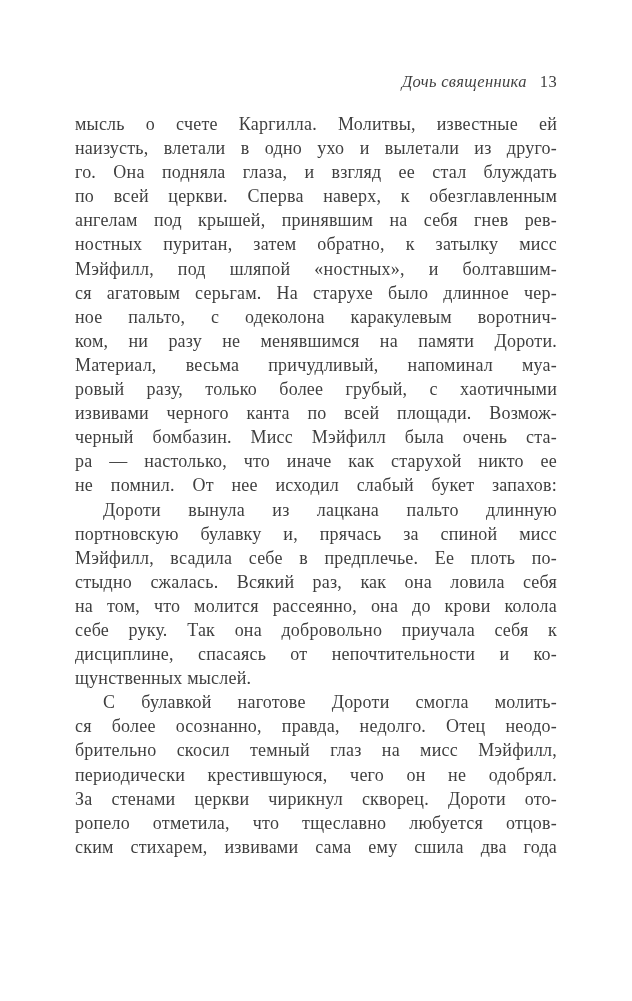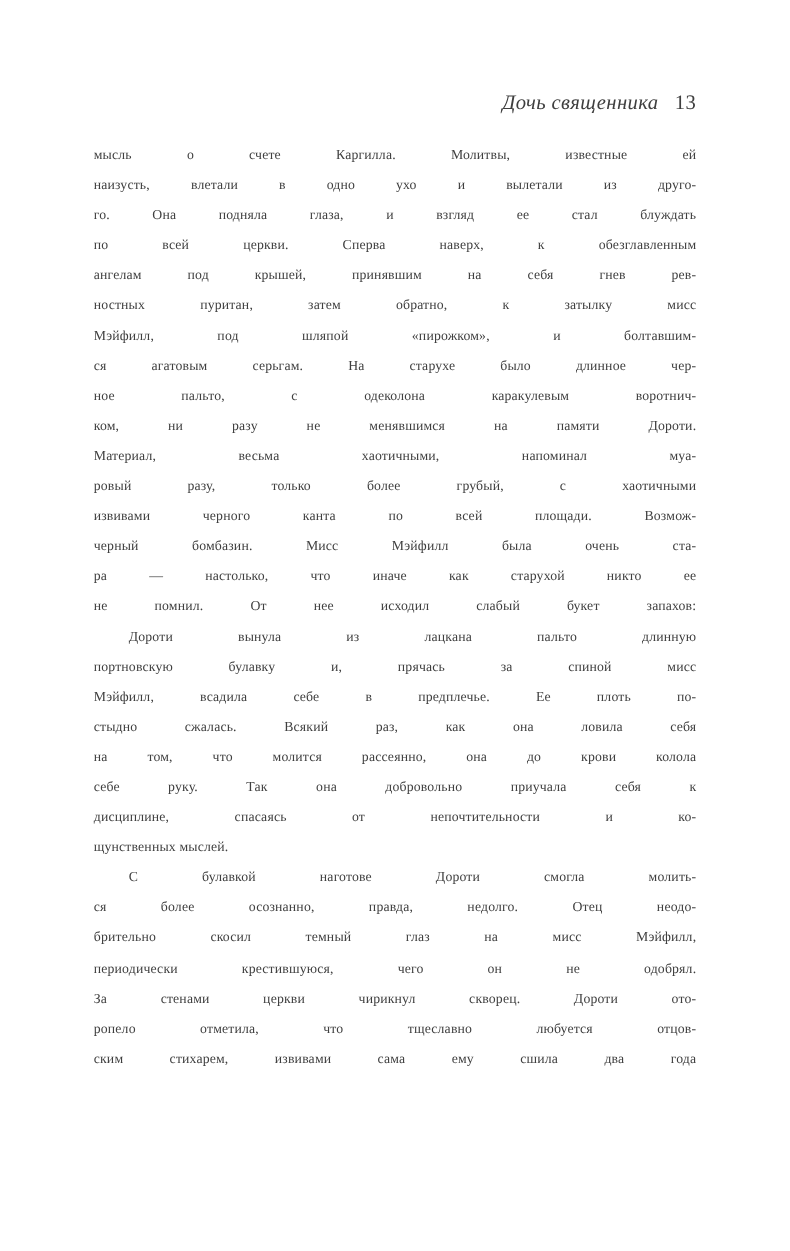--- a/index.html
+++ b/index.html
@@ -34,21 +34,21 @@
   }
   .running-head .title {
     font-style: italic;
     letter-spacing: 0.02em;
   }
   .running-head .pagenum {
     font-style: normal;
     letter-spacing: 0.02em;
   }
   .body-text {
-    font-size: 11px;
+    font-size: 18px;
     letter-spacing: 0.012em;
   }
   .para {
     margin: 0;
     padding: 0;
   }
   .line {
     line-height: 24.1px;
     text-align: justify;
     text-align-last: justify;
@@ -72,25 +72,25 @@
       <span class="pagenum">13</span>
     </div>
     <div class="body-text">
         <div class="para">
           <div class="line">мысль о счете Каргилла. Молитвы, известные ей</div>
           <div class="line">наизусть, влетали в одно ухо и вылетали из друго-</div>
           <div class="line">го. Она подняла глаза, и взгляд ее стал блуждать</div>
           <div class="line">по всей церкви. Сперва наверх, к обезглавленным</div>
           <div class="line">ангелам под крышей, принявшим на себя гнев рев-</div>
           <div class="line">ностных пуритан, затем обратно, к затылку мисс</div>
-          <div class="line">Мэйфилл, под шляпой «пирожком», и болтавшим-</div>
+          <div class="line">Мэйфилл, под шляпой «ностных», и болтавшим-</div>
           <div class="line">ся агатовым серьгам. На старухе было длинное чер-</div>
           <div class="line">ное пальто, с одеколона каракулевым воротнич-</div>
           <div class="line">ком, ни разу не менявшимся на памяти Дороти.</div>
-          <div class="line">Материал, весьма хаотичными, напоминал муа-</div>
+          <div class="line">Материал, весьма причудливый, напоминал муа-</div>
           <div class="line">ровый разу, только более грубый, с хаотичными</div>
           <div class="line">извивами черного канта по всей площади. Возмож-</div>
           <div class="line">черный бомбазин. Мисс Мэйфилл была очень ста-</div>
           <div class="line">ра — настолько, что иначе как старухой никто ее</div>
           <div class="line">не помнил. От нее исходил слабый букет запахов:</div>
         </div>
         <div class="para">
           <div class="line indent">Дороти вынула из лацкана пальто длинную</div>
           <div class="line">портновскую булавку и, прячась за спиной мисс</div>
           <div class="line">Мэйфилл, всадила себе в предплечье. Ее плоть по-</div>

